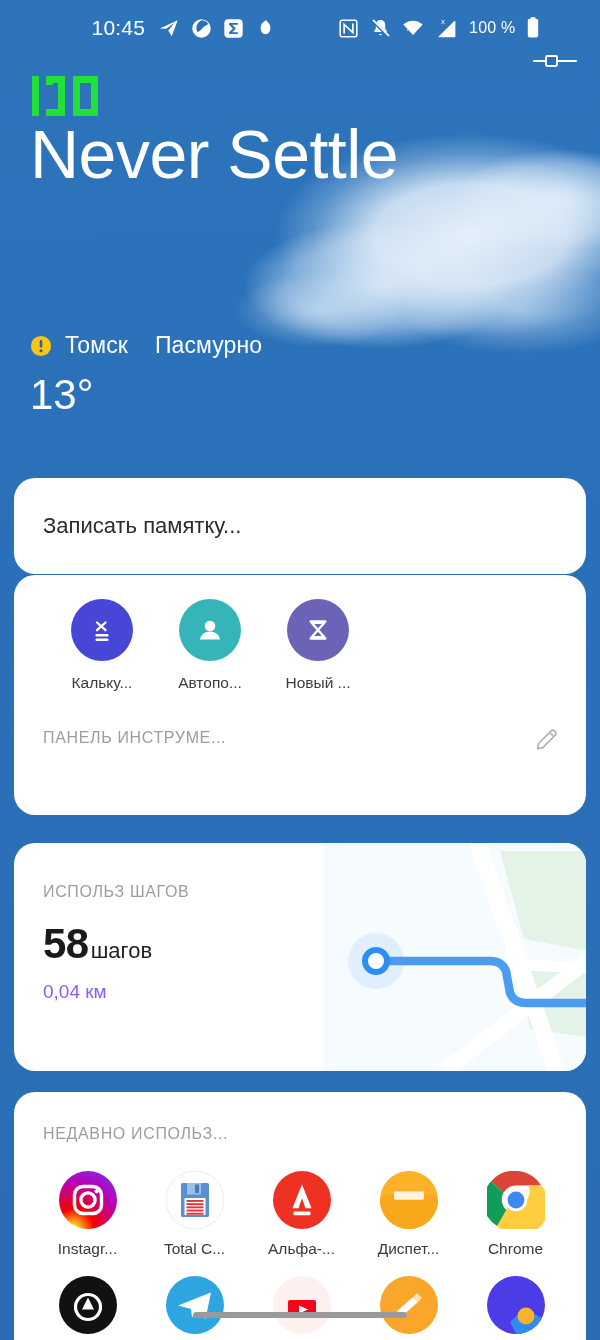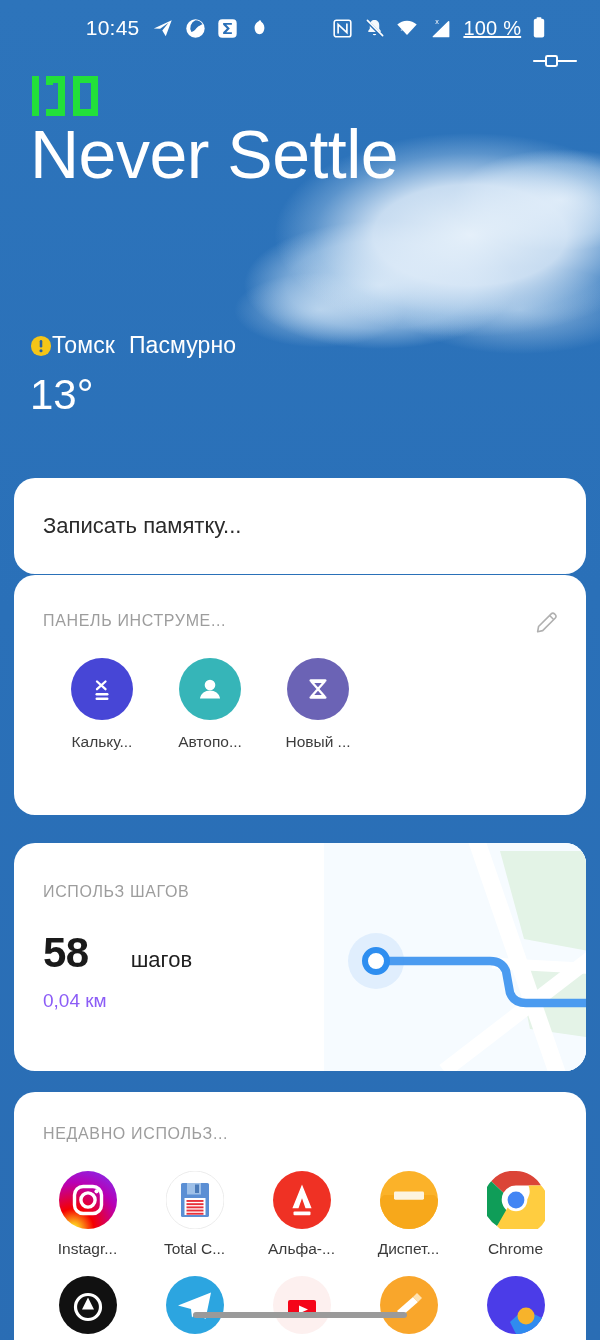--- a/index.html
+++ b/index.html
@@ -25,21 +25,21 @@
 
   
   #statusbar {
     position:absolute; top:0; left:0; right:0; height:56px;
     display:flex; align-items:center; justify-content:center;
     color:#fff; z-index:10;margin-left:32px;
   }
   .sb-inner { display:flex; align-items:center; gap:11px; }
   .sb-time { font-size:21px; font-weight:500; letter-spacing:.2px; margin-right:2px; }
   .sb-gap { width:40px; }
-  .sb-pct { font-size:20px; font-weight:400; letter-spacing:.2px;text-decoration:underline; }
+  .sb-pct { font-size:16px; font-weight:400; letter-spacing:.2px; }
   .sb-ic { display:flex; align-items:center; justify-content:center; }
 
   #sb-slider {
     position:absolute; top:52px; right:22px;
     width:46px; height:18px; z-index:10;
   }
 
   
   #hero { position:absolute; top:76px; left:0; right:0; z-index:5; color:#fff; }
   #fps-badge {
@@ -47,21 +47,21 @@
     display:block;
   }
   #never-settle {
     margin-left:30px; margin-top:2px;
     font-size:68px; font-weight:400; letter-spacing:-.5px;
     line-height:1.08; color:#ffffff;
   }
 
   
   #weather { position:absolute; top:332px; left:30px; z-index:5; color:#fff; }
-  .wx-top { display:flex; align-items:center; }
+  .wx-top { display:flex; align-items:center; gap:13px; }
   .wx-warn { width:22px; height:22px; flex:0 0 22px; }
   .wx-city { font-size:23px; font-weight:400; letter-spacing:.1px; }
   .wx-cond { font-size:23px; font-weight:400; letter-spacing:.1px; margin-left:14px; }
   .wx-temp { font-size:42px; font-weight:300; margin-top:12px; letter-spacing:0px; }
 
   
   .card {
     position:absolute; left:14px; width:572px;
     background:#fff; border-radius:21px;
     overflow:hidden;
@@ -97,21 +97,21 @@
   }
 
   
   #card-steps { top:843px; height:228px; }
   #steps-map {
     position:absolute; inset:0; left:310px;
     background:
       linear-gradient(100deg, rgba(247,251,255,1) 0%, rgba(240,248,254,1) 40%, rgba(236,246,253,1) 100%);
   }
   #steps-content { position:relative; z-index:3; padding:40px 0 0 29px; }
-  #steps-big { margin-top:28px; display:flex; align-items:baseline;gap:40px; }
+  #steps-big { margin-top:19px; display:flex; align-items:baseline; }
   #steps-count { font-size:42px; font-weight:700; color:#1a1a1a; letter-spacing:-.5px; }
   #steps-unit { font-size:22px; color:#1f1f1f; font-weight:400; margin-left:2px; }
   #steps-dist { margin-top:13px; font-size:19px; color:#8b5cf6; font-weight:400; }
 
   
   #card-recent { top:1092px; height:300px; }
   #recent-head { padding:33px 0 0 29px; }
   .app-grid { display:flex; padding-left:20px; }
   .app-cell { width:107px; display:flex; flex-direction:column; align-items:center; }
   .app-icon { width:58px; height:58px; display:block; }
@@ -245,28 +245,20 @@
     <span class="wx-cond">Пасмурно</span>
   </div>
   <div class="wx-temp">13°</div>
 </div>
 
 <div class="card" id="card-note">
   <div id="note-placeholder">Записать памятку...</div>
 </div>
 
 <div class="card" id="card-toolbar">
-  <div id="toolbar-head">
-    <span class="card-title">ПАНЕЛЬ ИНСТРУМЕ...</span>
-    <svg id="pencil-icon" viewBox="0 0 24 24">
-      <path d="M4.2 17.1 15.9 5.4a2.1 2.1 0 0 1 3 0l.8.8a2.1 2.1 0 0 1 0 3L8 20.9l-4.6 1z" fill="none" stroke="#b0b0b0" stroke-width="1.5" stroke-linejoin="round"></path>
-      <path d="M14.4 6.9 17.9 10.4" fill="none" stroke="#b0b0b0" stroke-width="1.5"></path>
-    </svg>
-  </div>
-
   <div id="toolbar-items">
 
     <div class="tool">
       <div class="tool-circ" style="background:#4746d6">
         <svg width="34" height="34" viewBox="0 0 34 34">
           <path d="M12 9.5 L20.5 17.2" stroke="#fff" stroke-width="2.3" stroke-linecap="round"></path>
           <path d="M20.5 9.5 L12 17.2" stroke="#fff" stroke-width="2.3" stroke-linecap="round"></path>
           <rect x="10.5" y="21" width="13" height="2.4" rx="1.2" fill="#fff"></rect>
           <rect x="10.5" y="25.6" width="13" height="2.4" rx="1.2" fill="#fff"></rect>
         </svg>
@@ -287,20 +279,28 @@
     <div class="tool">
       <div class="tool-circ" style="background:#6b63b5">
         <svg width="34" height="34" viewBox="0 0 34 34">
           <rect x="8.5" y="7.2" width="17" height="2.6" rx="1.3" fill="#fff"></rect>
           <rect x="8.5" y="24.2" width="17" height="2.6" rx="1.3" fill="#fff"></rect>
           <path d="M10.6 9.8h12.8L17 17l6.4 7.2H10.6L17 17z" fill="none" stroke="#fff" stroke-width="2.3" stroke-linejoin="round"></path>
         </svg>
       </div>
       <div class="tool-label">Новый ...</div>
     </div>
+  </div>
+
+  <div id="toolbar-head">
+    <span class="card-title">ПАНЕЛЬ ИНСТРУМЕ...</span>
+    <svg id="pencil-icon" viewBox="0 0 24 24">
+      <path d="M4.2 17.1 15.9 5.4a2.1 2.1 0 0 1 3 0l.8.8a2.1 2.1 0 0 1 0 3L8 20.9l-4.6 1z" fill="none" stroke="#b0b0b0" stroke-width="1.5" stroke-linejoin="round"></path>
+      <path d="M14.4 6.9 17.9 10.4" fill="none" stroke="#b0b0b0" stroke-width="1.5"></path>
+    </svg>
   </div>
 </div>
 
 <div class="card" id="card-steps">
   <div id="steps-map">
     <svg width="276" height="228" viewBox="0 0 276 228" preserveAspectRatio="none">
       <rect width="276" height="228" fill="#f6fbff"></rect>
 
       <polygon points="176,8 276,8 276,110 200,96" fill="#e3f3e6"></polygon>
       <polygon points="192,120 276,130 276,196 206,186" fill="#e4f3e7"></polygon>

